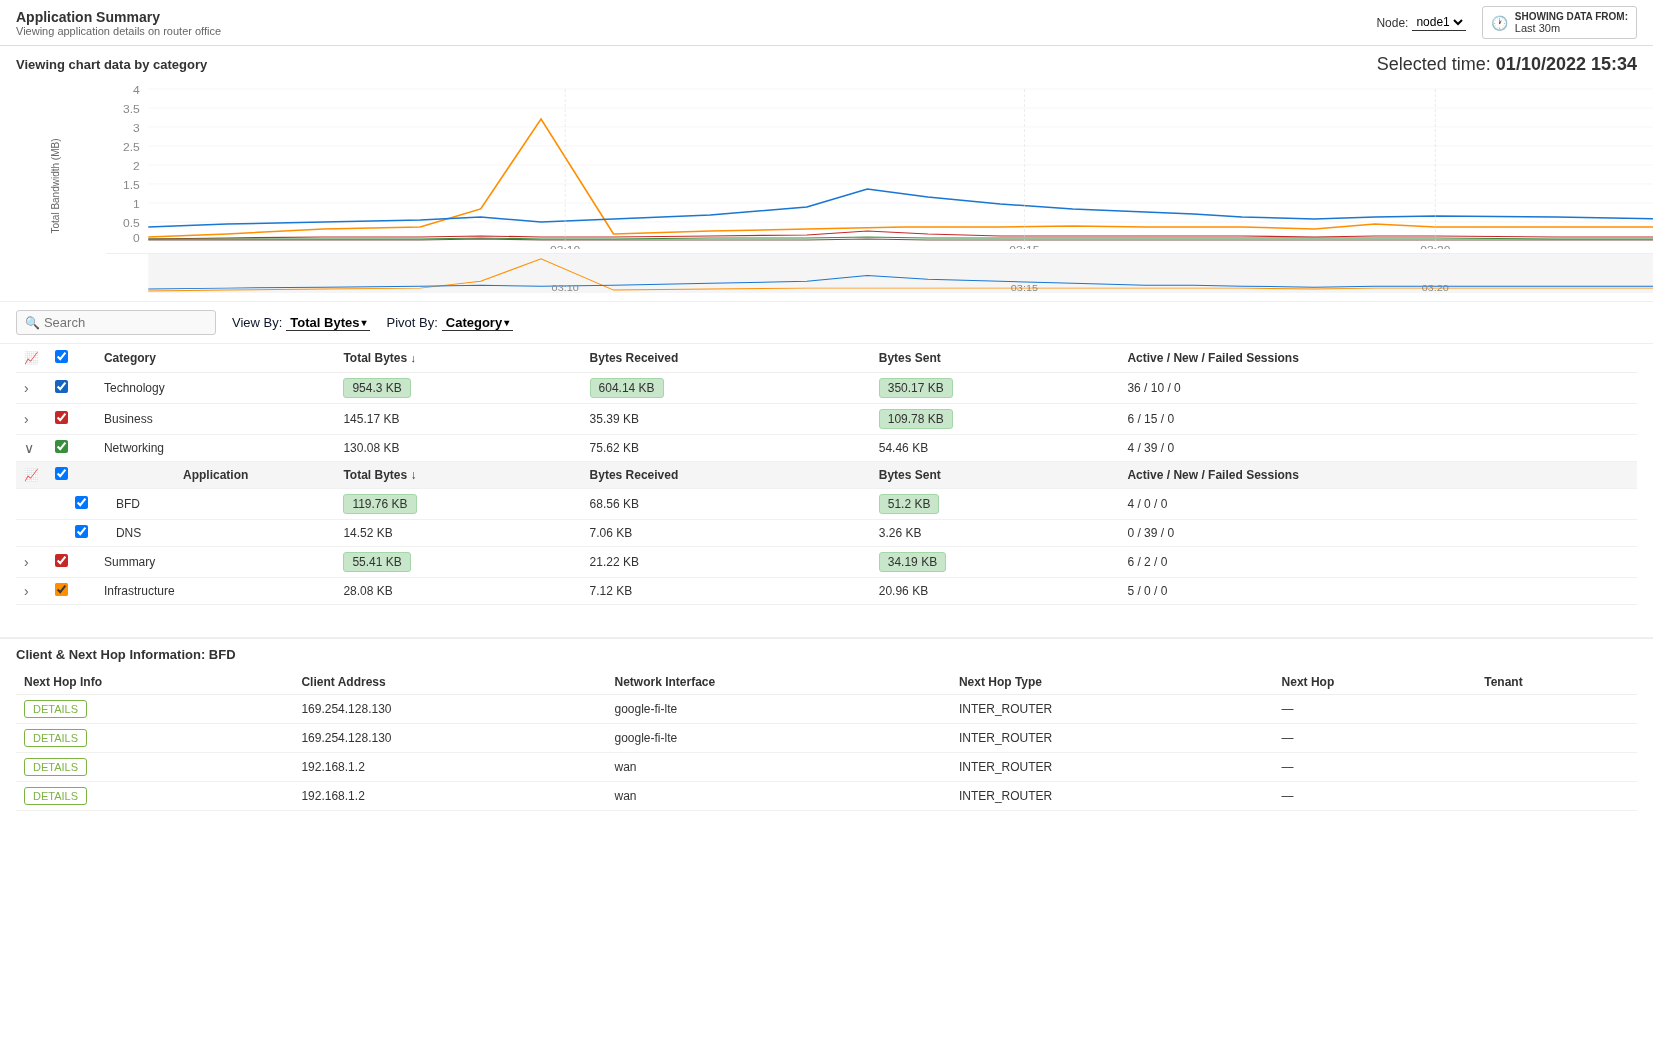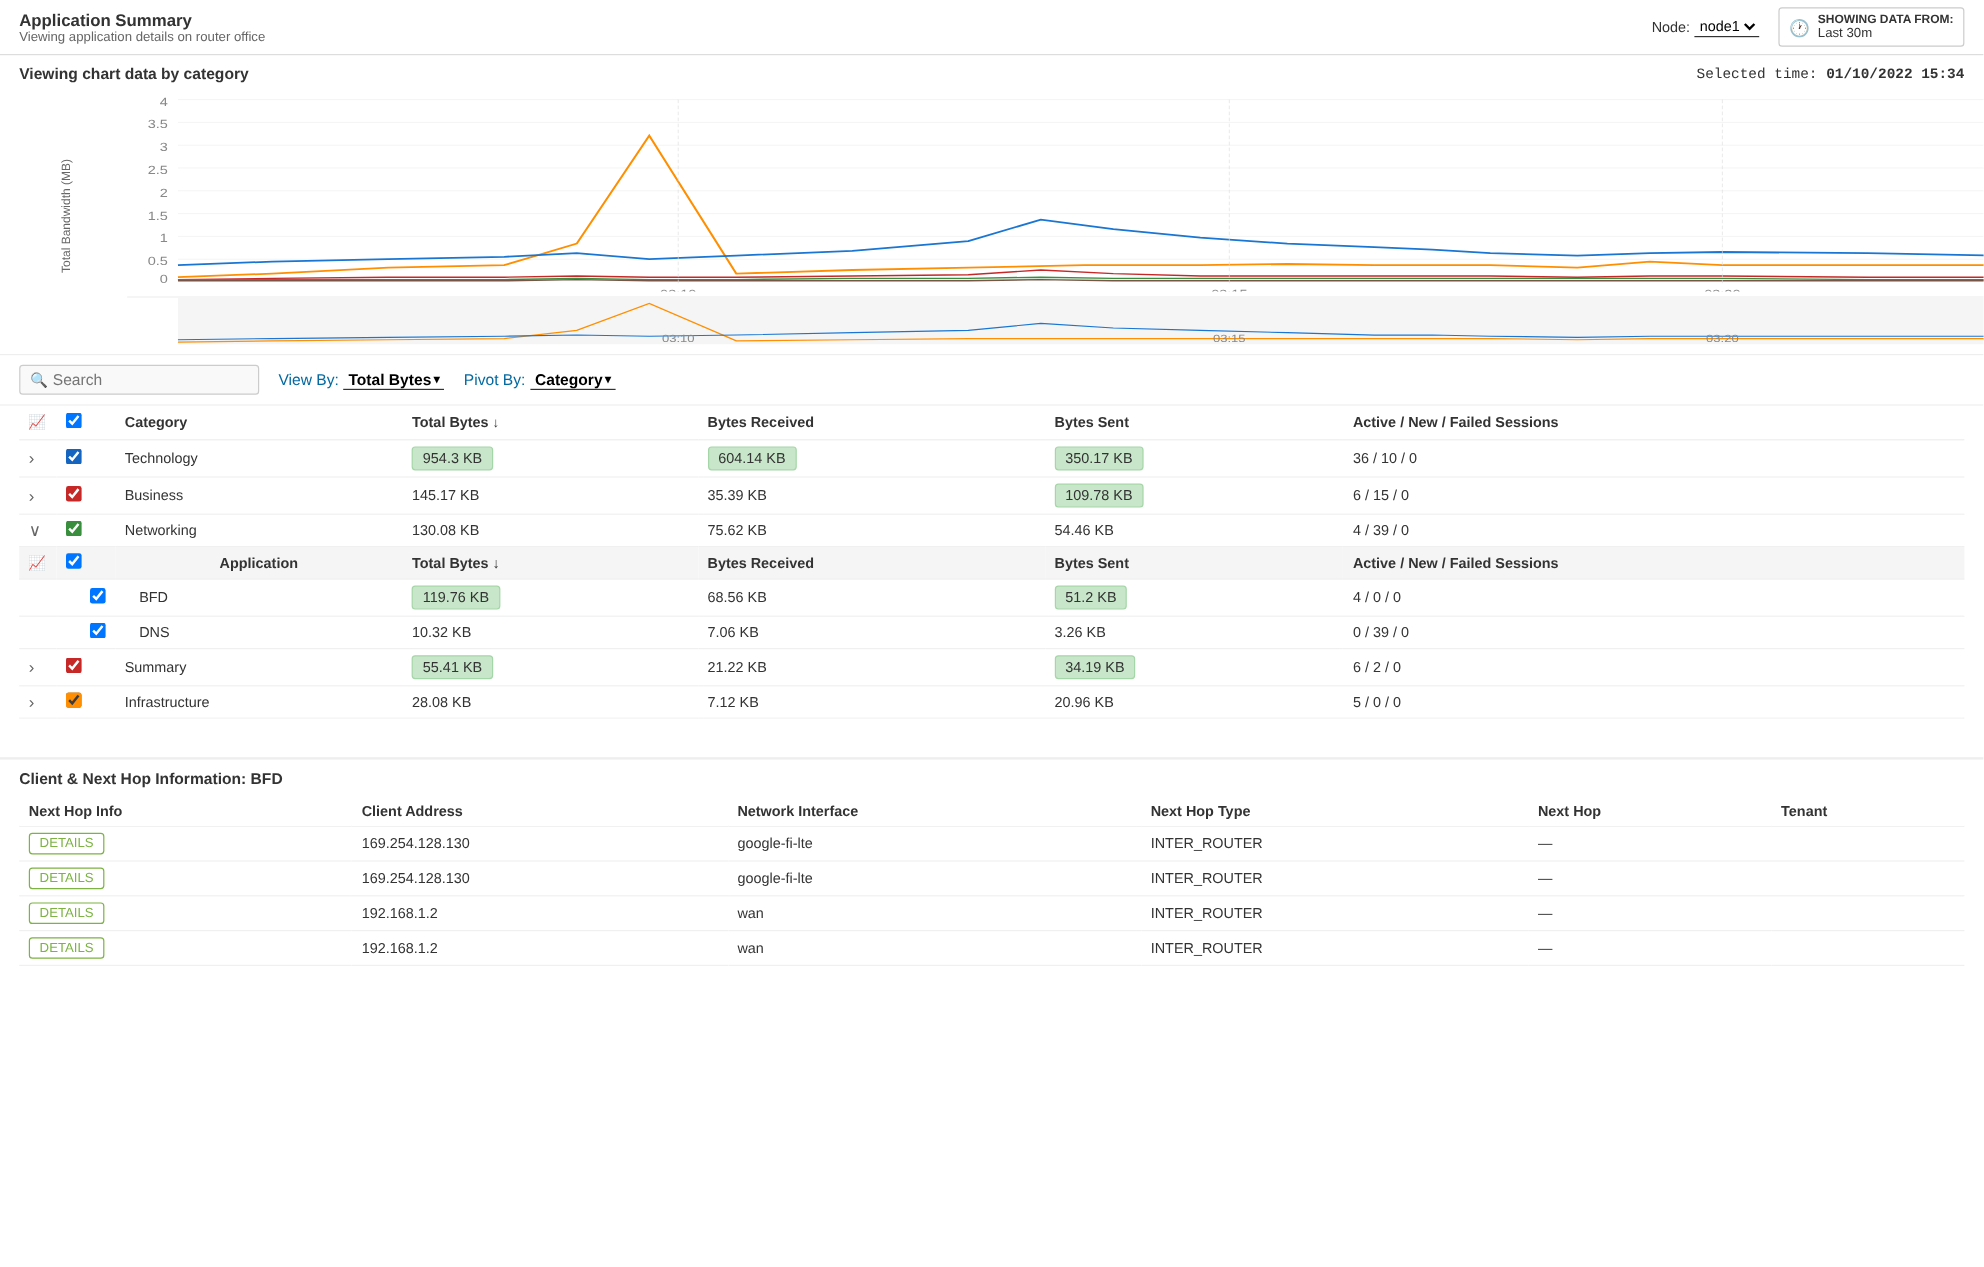--- a/index.html
+++ b/index.html
@@ -17,21 +17,21 @@
     .header-subtitle { font-size: 11px; color: #666; }
     .header-right { display: flex; align-items: center; gap: 16px; font-size: 12px; }
     .node-selector { display: flex; align-items: center; gap: 4px; }
     .node-selector select { border: none; border-bottom: 1px solid #333; font-size: 12px; background: transparent; cursor: pointer; }
     .showing-data { display: flex; align-items: center; gap: 6px; border: 1px solid #ccc; padding: 4px 8px; border-radius: 3px; font-size: 11px; }
     .clock-icon { font-size: 14px; }
 
     .chart-section { padding: 8px 16px; border-bottom: 1px solid #eee; }
     .chart-header { display: flex; justify-content: space-between; align-items: center; margin-bottom: 4px; }
     .chart-title { font-size: 13px; font-weight: bold; }
-    .selected-time { font-size: 12px; color: #333; font-family: Liberation Mono, monospace; }
+    .selected-time { font-size: 18px; color: #333; }
     .chart-y-label {
       position: absolute;
       left: -8px;
       top: 50%;
       transform: translateY(-50%) rotate(-90deg);
       font-size: 10px;
       color: #666;
       white-space: nowrap;
     }
     .main-chart { width: 100%; height: 170px; margin-left: 40px; }
@@ -60,21 +60,21 @@
       font-size: 13px;
       width: 160px;
     }
     .search-icon-char { color: #999; margin-right: 4px; font-size: 12px; }
     .view-by, .pivot-by {
       display: flex;
       align-items: center;
       gap: 4px;
       font-size: 13px;
     }
-    .view-by label, .pivot-by label { color: #0369a1; }
+    .view-by label, .pivot-by label { color: #0f172a; }
     .dropdown-btn {
       border: none;
       border-bottom: 1px solid #333;
       background: transparent;
       cursor: pointer;
       font-size: 13px;
       font-weight: bold;
       padding: 0 4px;
       display: flex;
       align-items: center;
@@ -320,21 +320,21 @@
       <td>68.56 KB</td>
       <td><span class="green-badge">51.2 KB</span></td>
       <td>4 / 0 / 0</td>
     </tr>
         <tr>
       <td></td>
       <td style="padding-left:28px;">
         <input type="checkbox" checked="" style="">
       </td>
       <td style="padding-left:20px;">DNS</td>
-      <td>10.32 KB</td>
+      <td>14.52 KB</td>
       <td>7.06 KB</td>
       <td>3.26 KB</td>
       <td>0 / 39 / 0</td>
     </tr>
         <tr>
     <td class="expander" style="font-size:14px;">›</td>
     <td class="checkbox-cell">
       <input type="checkbox" checked="" style="accent-color: rgb(198, 40, 40);">
     </td>
     <td>Summary</td>

